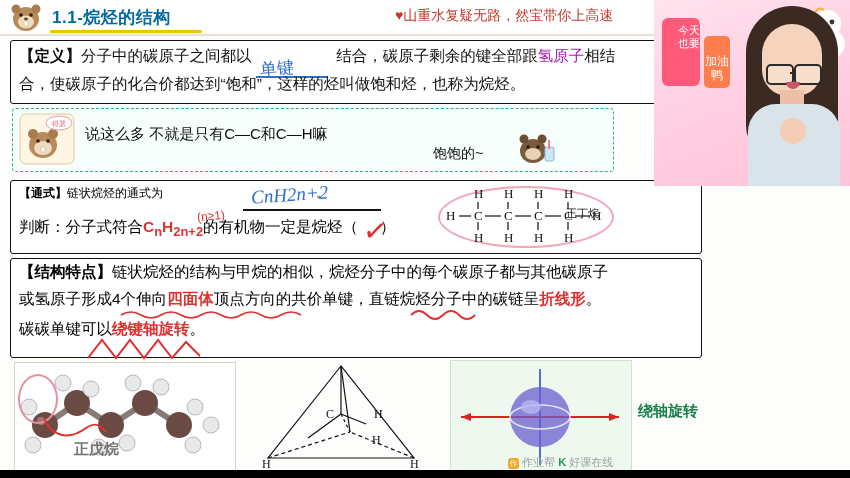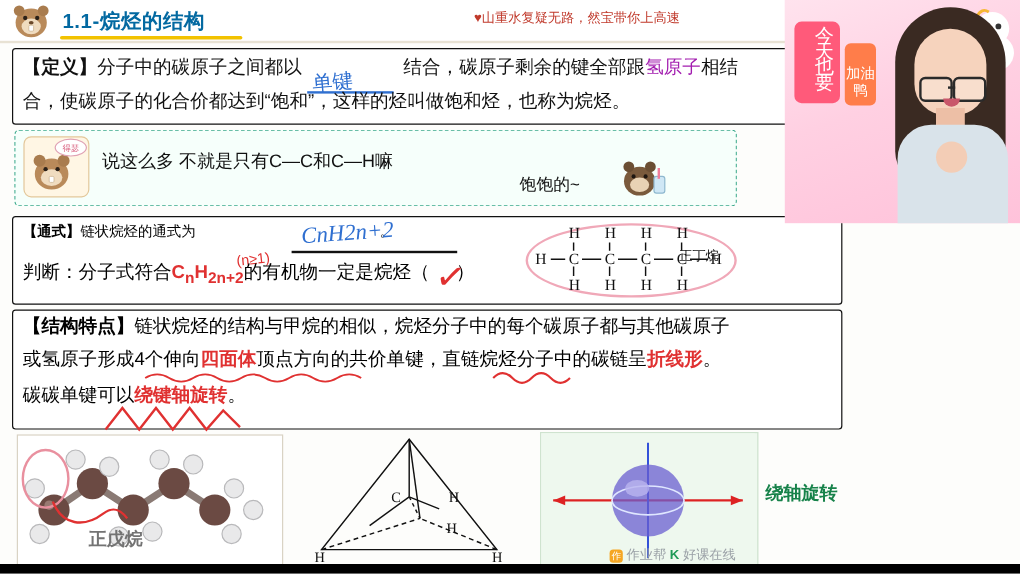--- a/index.html
+++ b/index.html
@@ -7,21 +7,21 @@
   #stage{position:relative;width:850px;height:478px;background:#fff;overflow:hidden;}
 
   
   #slide{position:absolute;left:0;top:0;width:850px;height:478px;background:#fdfdfb;}
 
   
   .header{position:absolute;left:0;top:0;width:850px;height:34px;background:#fff;border-bottom:2px solid #e8e2d4;}
   .hdr-title{position:absolute;left:52px;top:6px;font-size:17px;font-weight:bold;color:#0369a1;letter-spacing:.5px;}
   .hdr-underline{position:absolute;left:50px;top:30px;width:152px;height:3px;background:#f2c200;border-radius:2px;}
   .hdr-beaver{position:absolute;left:8px;top:2px;width:36px;height:30px;}
-  .hdr-marquee{position:absolute;left:395px;top:7px;font-size:11px;color:#c0392b;white-space:nowrap;}
+  .hdr-marquee{position:absolute;left:395px;top:7px;font-size:14px;color:#c0392b;white-space:nowrap;}
 
   
   .snowstrip{position:absolute;left:330px;top:0;width:300px;height:34px;background:linear-gradient(180deg,#dbeaf5,#eef6fb);opacity:.55;}
   .tag{font-weight:bold;}
   .red{color:#e03131;}
   .redbold{color:#e03131;font-weight:bold;}
   .blue{color:#a21caf;}
 
   
   .defbox{position:absolute;left:10px;top:40px;width:690px;height:62px;border:1.5px solid #111;border-radius:3px;background:#fff;}
@@ -70,21 +70,21 @@
   
   .wm{position:absolute;left:508px;top:455px;font-size:11px;color:#9aa0a6;}
   .wm .k{color:#1f9a57;font-weight:bold;}
 
   
   .squiggle-red{position:absolute;left:86px;top:336px;}
 
   
   #cam{position:absolute;right:0;top:0;width:196px;height:186px;overflow:hidden;background:#ffd7e3;}
   .cam-bg{position:absolute;left:0;top:0;width:196px;height:186px;background:linear-gradient(160deg,#ffe3ee 0%,#ffd0e2 45%,#ffc2da 100%);}
-  .cam-badge{position:absolute;left:8px;top:18px;width:38px;height:68px;background:#ff5a7a;border-radius:6px;color:#fff;font-size:16px;line-height:13px;text-align:center;padding-top:6px;box-sizing:border-box;padding-left:12px;}
+  .cam-badge{position:absolute;left:8px;top:18px;width:38px;height:68px;background:#ff5a7a;border-radius:6px;color:#fff;font-size:11px;line-height:13px;text-align:right;padding-top:6px;box-sizing:border-box;padding-left:12px;}
   .cam-badge2{position:absolute;left:50px;top:36px;width:26px;height:52px;background:#ff7d4a;border-radius:5px;color:#fff;font-size:12px;line-height:14px;text-align:center;padding-top:18px;box-sizing:border-box;}
   .duck{position:absolute;}
   .person{position:absolute;left:82px;top:6px;width:112px;height:180px;}
 
   
   .hair{position:absolute;left:10px;top:0;width:92px;height:150px;background:#3a2a22;border-radius:46px 46px 30px 30px;}
   .face{position:absolute;left:26px;top:18px;width:60px;height:72px;background:#f6d3bd;border-radius:30px 30px 26px 26px;}
   .glass{position:absolute;top:40px;width:24px;height:17px;border:2px solid #2a2a2a;border-radius:5px;background:rgba(255,255,255,.25);}
   .neck{position:absolute;left:44px;top:84px;width:24px;height:18px;background:#edbfa6;}
   .body{position:absolute;left:12px;top:98px;width:92px;height:86px;background:#d9e3ea;border-radius:28px 28px 0 0;}

